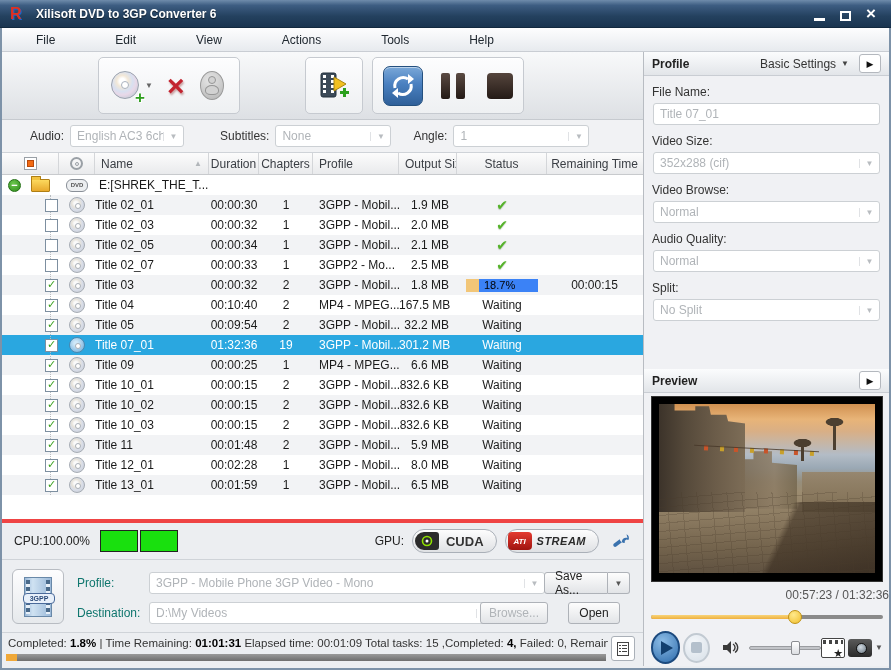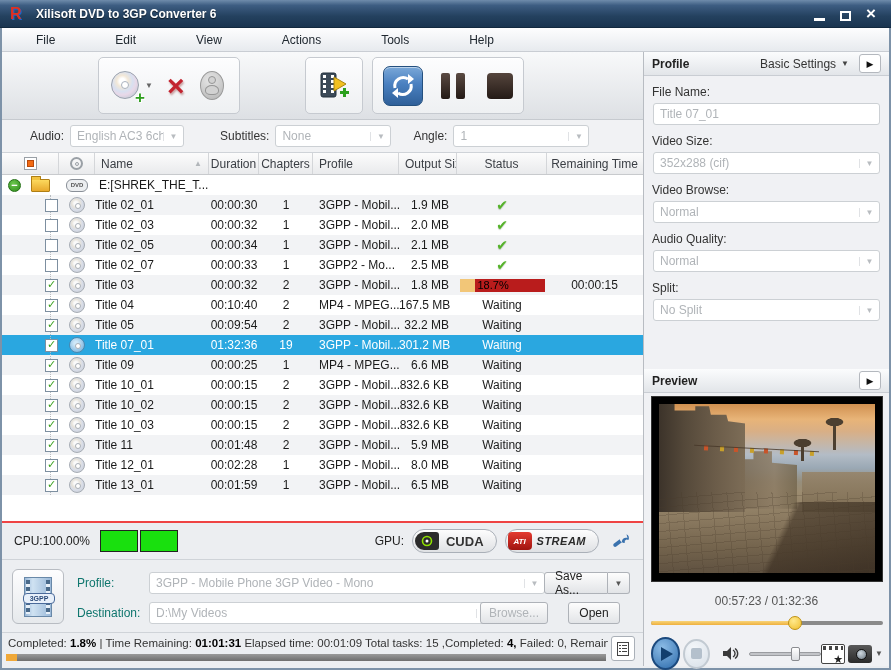--- a/index.html
+++ b/index.html
@@ -70,21 +70,21 @@
   .optrow { position:absolute; left:0; top:120px; width:641px; height:33px;
     background:#f1f2f4; border-bottom:1px solid #cfd3d8; display:flex; align-items:center; }
   .optlabel { color:#333; margin-right:6px; }
   .dd { height:22px; background:#fff; border:1px solid #ccd0d4; border-radius:3px;
     display:flex; align-items:center; color:#b0b4b8; }
   .dd .ddtext { flex:1; padding:0 6px; white-space:nowrap; overflow:hidden; }
   .dd .ddarr { width:20px; text-align:center; font-size:8px; color:#b8bcc0; border-left:1px solid #e0e2e5; }
 
   
   .listarea { position:absolute; left:0; top:153px; width:641px; height:370px; background:#fff;
-    border-bottom:2px solid #ef4444; }
+    border-bottom:4px solid #ef4444; }
   .lheader { display:grid; grid-template-columns:57px 36px 114px 50px 54px 86px 58px 90px 95px;
     height:22px; background:linear-gradient(180deg,#fcfcfc,#e9eaec); border-bottom:1px solid #c8cacd; }
   .hcell { display:flex; align-items:center; border-right:1px solid #d4d6d9; color:#3a3e44;
     padding:0 6px; overflow:hidden; white-space:nowrap; }
   .hcell.center { justify-content:center; }
   .h-check { justify-content:center; }
   .h-orange { width:13px; height:13px; background:#fff; border:1px solid #9aa0a6;
     display:flex; align-items:center; justify-content:center; }
   .h-orange i { width:7px; height:7px; background:#f26a12; border:1px solid #b8480a; }
   .h-disc { width:13px; height:13px; border:2px solid #9aa0a6; border-radius:50%;
@@ -107,21 +107,21 @@
   .cb { width:13px; height:13px; background:#fff; border:1px solid #7d8fa0; display:flex;
     align-items:center; justify-content:center; font-size:11px; font-weight:bold; color:#3aa01e; }
   .cb.checked::after { content:"✓"; margin-top:-2px; }
   .rdisc { position:relative; width:16px; height:16px; border-radius:50%;
     background:radial-gradient(circle at 42% 38%, #fafafa 15%, #e6e2da 35%, #d8dde8 55%, #c4c8d0 100%);
     border:1px solid #a6acb4; }
   .rdisc::after { content:""; position:absolute; left:5px; top:5px; width:4px; height:4px;
     border-radius:50%; background:#fff; border:1px solid #aab0b8; }
   .selected .rdisc { background:radial-gradient(circle at 42% 38%, #cfe8f8 15%, #9cc8e8 55%, #6aa8d0 100%); border-color:#4a88b0; }
   .okcheck { color:#55b32a; font-size:14px; font-weight:bold; text-shadow:0 1px 1px rgba(40,90,10,.3); }
-  .pbar { position:relative; display:inline-block; width:85px; height:13px; background:#b91c1c; vertical-align:middle; }
+  .pbar { position:relative; display:inline-block; width:72px; height:13px; background:#3b82f6; vertical-align:middle; }
   .pfill { position:absolute; left:0; top:0; bottom:0; background:#f2c678; }
   .plabel { position:absolute; left:18px; top:0; font-size:11px; color:#000; line-height:13px; }
   
   .srcrow { display:grid; grid-template-columns:57px 36px 547px; height:20px; align-items:center; background:#fff; }
   .srcc0 { display:flex; align-items:center; gap:4px; padding-left:6px; }
   .minusicon { width:13px; height:13px; border-radius:50%;
     background:radial-gradient(circle at 40% 35%, #6cc84e, #2e8a1a); border:1px solid #237014;
     color:#fff; font-weight:bold; font-size:11px; line-height:11px; text-align:center; }
   .foldericon { position:relative; width:19px; height:13px; margin-left:6px;
     background:linear-gradient(180deg,#fcd95e,#e8a92c); border:1px solid #b07f14; border-radius:1px; }
@@ -230,21 +230,21 @@
   .palm1 { right:18%; top:12%; height:26px; }
   .palm2 { right:33%; top:24%; height:16px; }
   .bunting { position:absolute; left:16%; top:26%; width:58%; height:5px; transform:rotate(3deg);
     background:repeating-linear-gradient(90deg,transparent 0 10px,#c8542a 10px 14px,transparent 14px 26px,#c8a02a 26px 30px);
     border-top:1px solid rgba(70,55,40,.8); }
   .groundshadow { position:absolute; right:0; bottom:0; width:70%; height:42%;
     background:linear-gradient(115deg,transparent 38%,rgba(40,28,18,.45) 42%,rgba(35,24,16,.55) 100%); }
   .cobble { position:absolute; left:0; bottom:0; width:100%; height:48%; opacity:.25;
     background:repeating-linear-gradient(175deg,transparent 0 7px,#4a3c2c 7px 8px),
                repeating-linear-gradient(85deg,transparent 0 14px,#4a3c2c 14px 15px); }
-  .ptime { text-align:center; color:#555; margin-top:12px; }
+  .ptime { text-align:right; color:#555; margin-top:6px; }
   .seek { position:relative; margin:8px 6px 0 7px; height:14px; }
   .seektrack { position:absolute; left:0; right:0; top:5px; height:4px; background:#8a8a8a; border-radius:2px; }
   .seekfill { position:absolute; left:0; top:5px; height:4px; background:linear-gradient(180deg,#f8d478,#eeb03e); border-radius:2px; }
   .seekthumb { position:absolute; top:0; width:14px; height:14px; border-radius:50%;
     background:radial-gradient(circle at 38% 32%,#ffe98c,#f0be2c); border:1px solid #bf9114; }
   .pctrls { display:flex; align-items:center; margin:7px 6px 0 7px; }
   .playbtn { width:33px; height:33px; border-radius:50%; border:2px solid #1c4a7e;
     background:radial-gradient(circle at 38% 30%,#8cbce6,#2e6cac); display:flex; align-items:center;
     justify-content:center; }
   .playtri { width:0; height:0; border-left:12px solid #123f6e; border-top:7px solid transparent;

